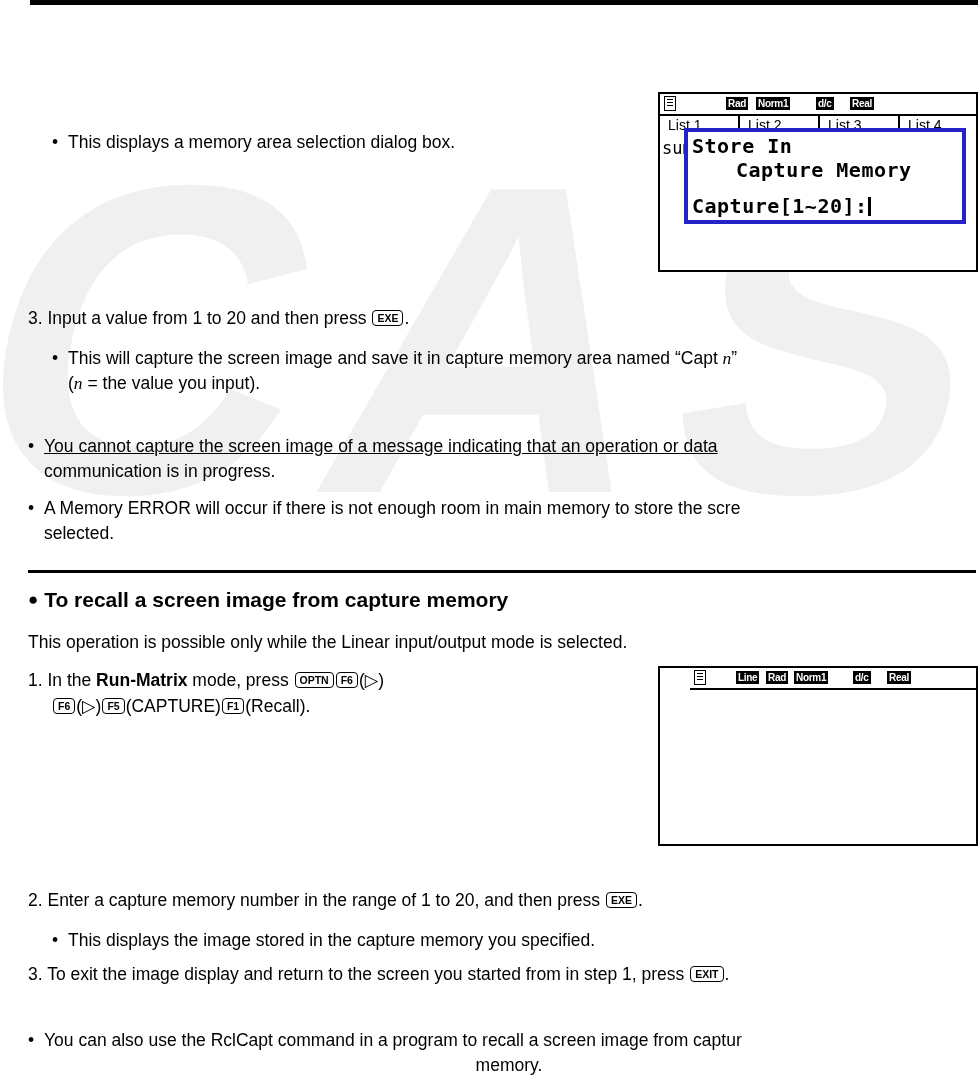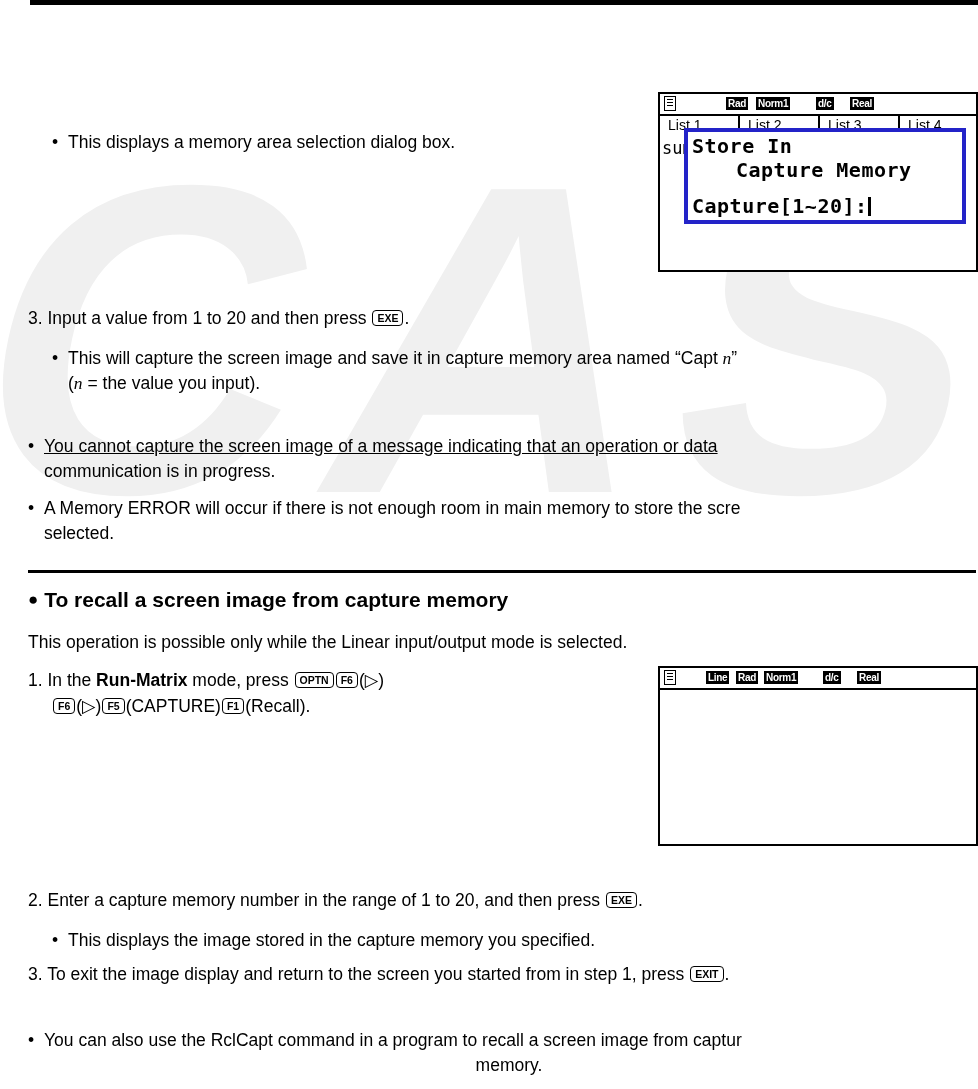--- a/index.html
+++ b/index.html
@@ -203,20 +203,21 @@
     border: 1.5px solid #000;
     font-size: 11px;
   }
 
   
   #calc2 {
     left: 658px;
     top: 666px;
     width: 320px;
     height: 180px;
+    padding-left: 30px;
   }
   .rcl-text {
     position: absolute;
     left: 4px;
     top: 4px;
     font-family: "DejaVu Sans Mono", monospace;
     font-size: 21px;
     font-weight: bold;
     letter-spacing: 1px;
   }

